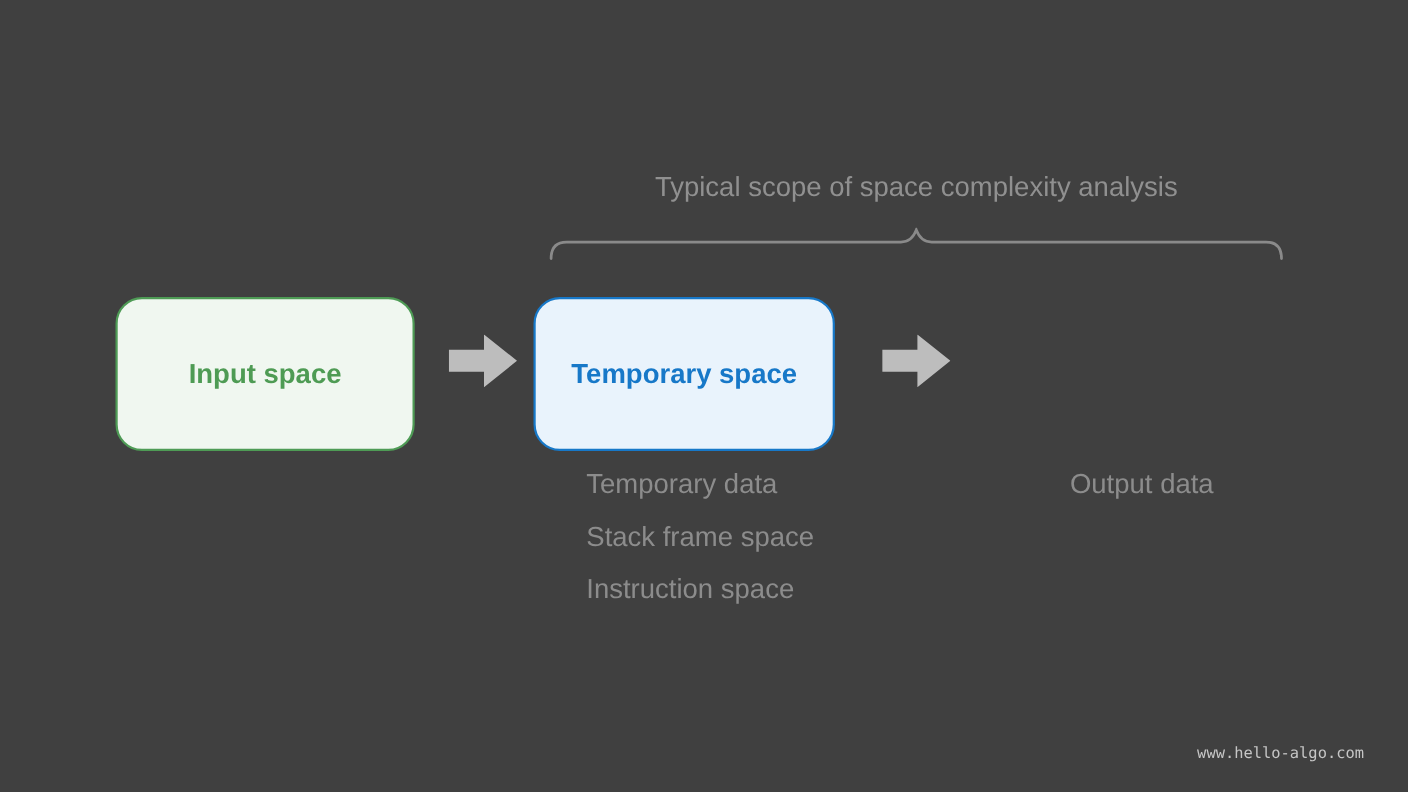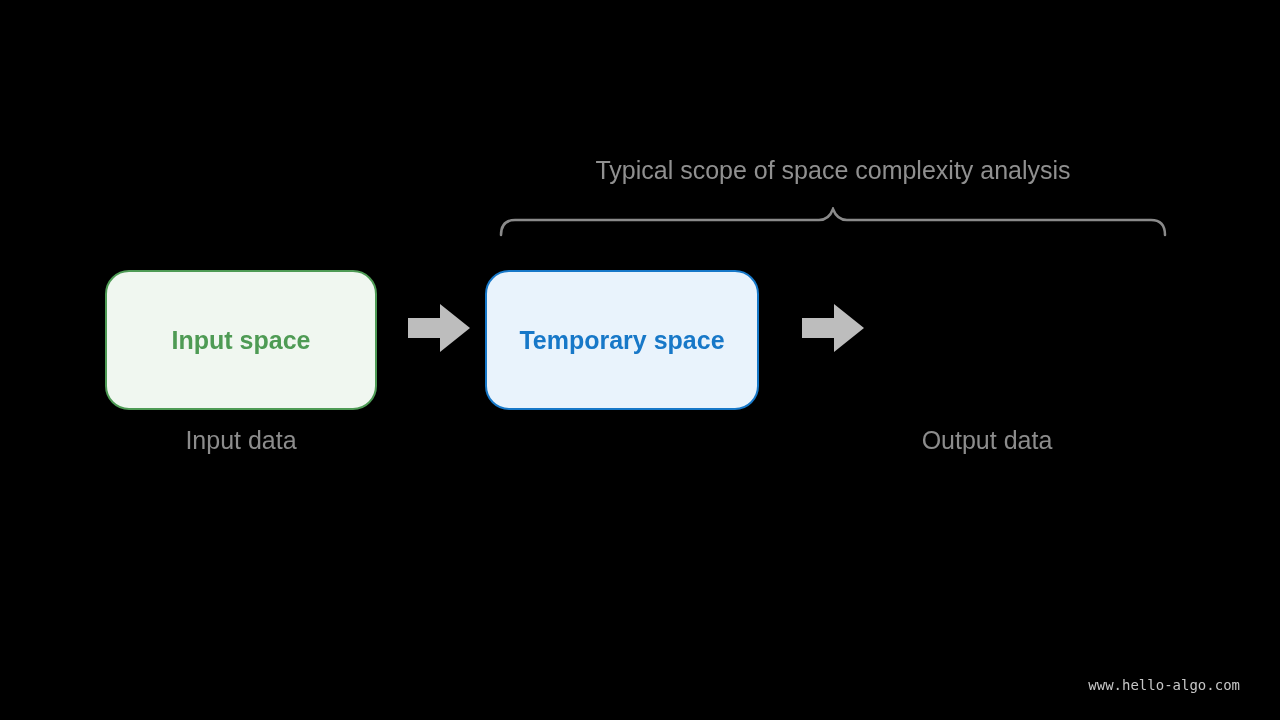--- a/index.html
+++ b/index.html
@@ -5,21 +5,21 @@
   html, body {
     margin: 0;
     padding: 0;
     background: #ffffff;
     font-family: "Liberation Sans", sans-serif;
   }
   .canvas {
     position: relative;
     width: 1280px;
     height: 720px;
-    background: #000000;
+    background: #404040;
     overflow: hidden;
   }
   .scope-title {
     position: absolute;
     left: 499px;
     top: 156px;
     width: 668px;
     text-align: center;
     font-size: 25px;
     color: #909090;
@@ -83,21 +83,21 @@
   .note-input {
     left: 105px;
     width: 272px;
     text-align: center;
   }
   .note-temp {
     left: 533px;
     text-align: left;
   }
   .note-output {
-    left: 850px;
+    left: 901px;
     width: 274px;
     text-align: center;
   }
   .watermark {
     position: absolute;
     right: 40px;
     top: 677px;
     font-family: "DejaVu Sans Mono", monospace;
     font-size: 14px;
     color: #c6c6c6;
@@ -124,24 +124,26 @@
 
   <div class="box box-temp">
     <span>Temporary space</span>
   </div>
 
   <svg class="arrow arrow-2" viewBox="0 0 62 48" aria-hidden="true">
     <polygon points="0,14 32,14 32,0 62,24 32,48 32,34 0,34" fill="currentColor"></polygon>
   </svg>
 
 
-  <div class="note note-input">
-    <div>Input data</div>
+
+  <div class="note note-temp">
+    <div>Temporary data</div>
+    <div>Stack frame space</div>
+    <div>Instruction space</div>
   </div>
-
 
   <div class="note note-output">
     <div>Output data</div>
   </div>
 
   <div class="watermark">www.hello-algo.com</div>
 
 </div>
 
 </body></html>

